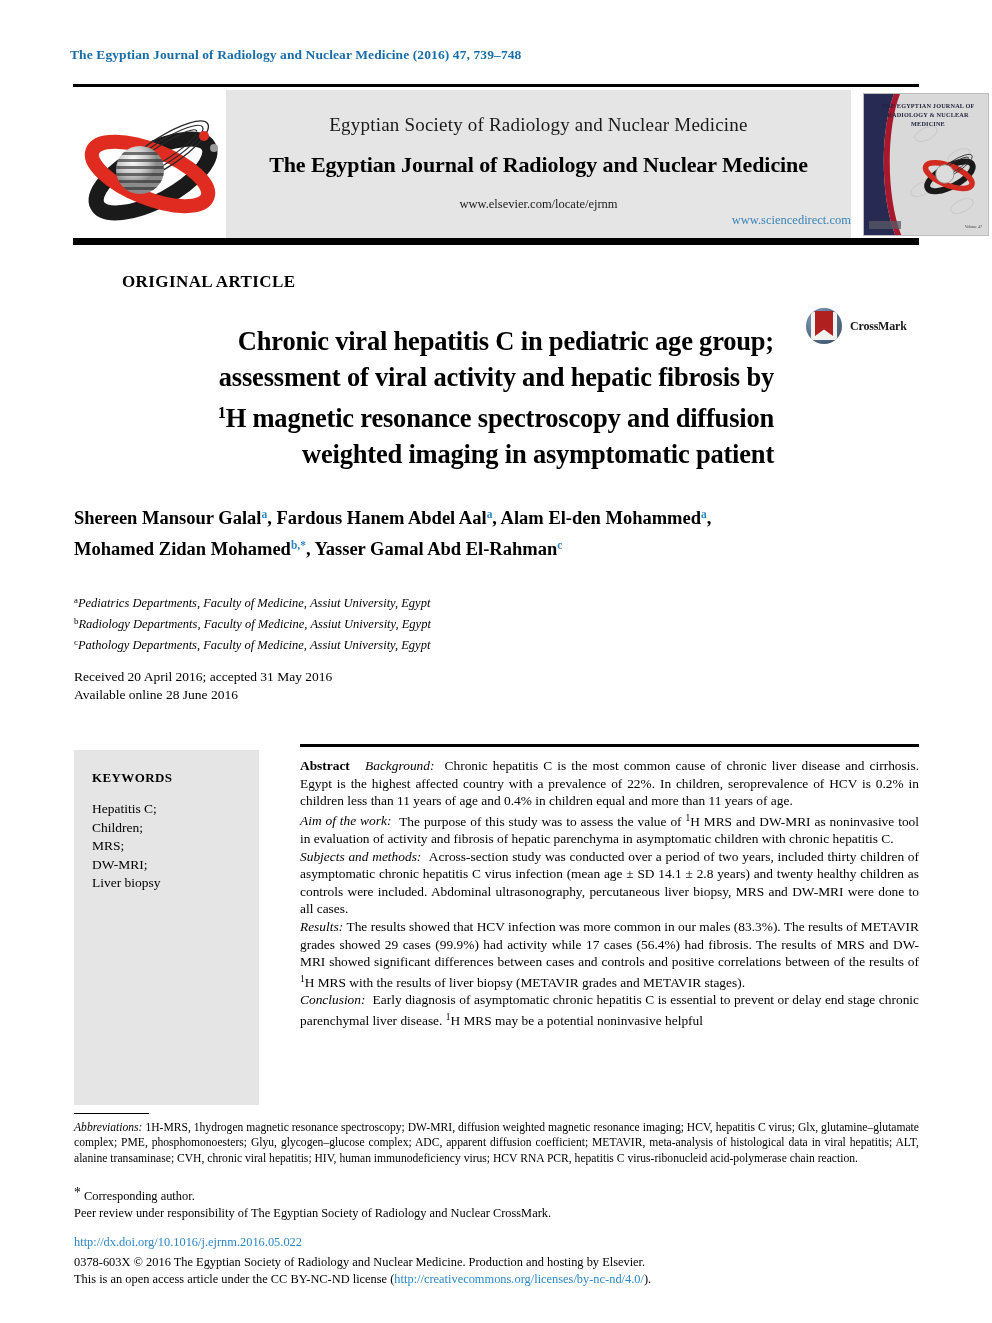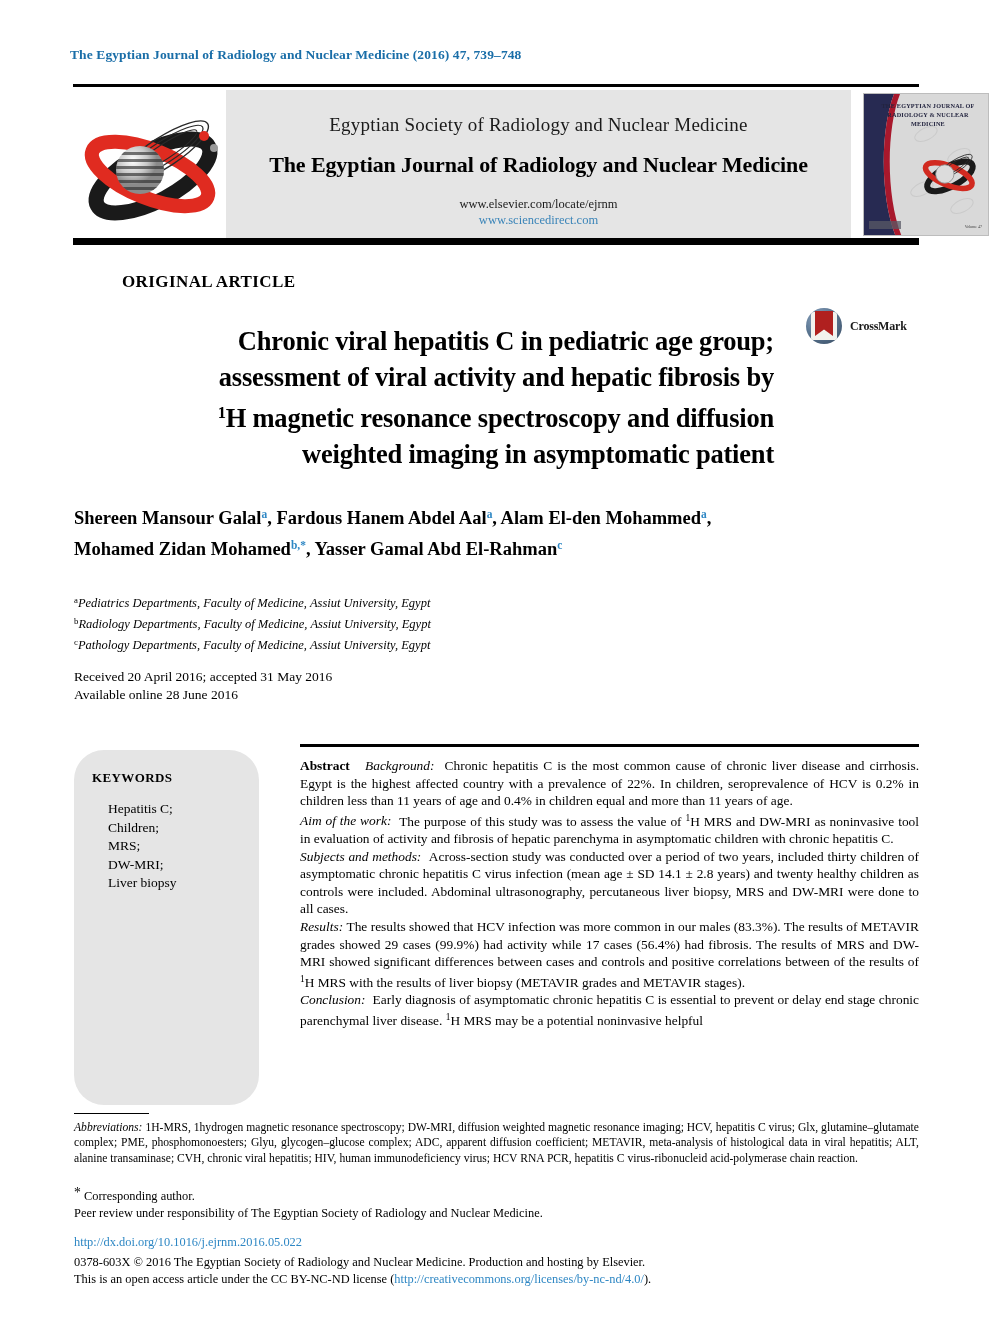--- a/index.html
+++ b/index.html
@@ -94,20 +94,21 @@
   }
   .banner .url-elsevier {
     margin-top: 19px;
     font-size: 12.5px;
     color: #1a1a1a;
   }
   .banner .url-sciencedirect {
     margin-top: 1px;
     font-size: 12.5px;
     color: #3a84b8;
+    text-align: right;
   }
 
   .cover-thumb {
     position: absolute;
     left: 790px;
     top: 3px;
     width: 126px;
     height: 143px;
     overflow: hidden;
     background: #d8d8d8;
@@ -249,37 +250,35 @@
   }
 
   
   .kw-box {
     position: absolute;
     left: 74px;
     top: 750px;
     width: 185px;
     height: 355px;
     background: #e5e5e5;
-    border-radius: 30px;
   }
   .kw-title {
     position: absolute;
     left: 18px;
     top: 20px;
     font-size: 13px;
     font-weight: bold;
     letter-spacing: 0.4px;
   }
   .kw-list {
     position: absolute;
     left: 18px;
     top: 50px;
     font-size: 13.5px;
     line-height: 18.5px;
-    margin-left: 16px;
   }
 
   .abstract-rule-top {
     position: absolute;
     left: 300px;
     top: 744px;
     width: 619px;
     height: 2.5px;
     background: #000;
   }
@@ -499,21 +498,21 @@
   <div class="abbrev">
     <span class="it">Abbreviations:</span>
     <span>1H-MRS, 1hydrogen magnetic resonance spectroscopy; DW-MRI, diffusion weighted magnetic resonance imaging; HCV, hepatitis C virus; Glx, glutamine–glutamate complex; PME, phosphomonoesters; Glyu, glycogen–glucose complex; ADC, apparent diffusion coefficient; METAVIR, meta-analysis of histological data in viral hepatitis; ALT, alanine transaminase; CVH, chronic viral hepatitis; HIV, human immunodeficiency virus; HCV RNA PCR, hepatitis C virus-ribonucleid acid-polymerase chain reaction.</span>
   </div>
 
   <div class="corresponding">
     <sup>*</sup>
     <span>Corresponding author.</span>
   </div>
 
-  <div class="peer-review">Peer review under responsibility of The Egyptian Society of Radiology and Nuclear Medicine.</div>
+  <div class="peer-review">Peer review under responsibility of The Egyptian Society of Radiology and Nuclear CrossMark.</div>
 
   <div class="doi-line">http://dx.doi.org/10.1016/j.ejrnm.2016.05.022</div>
 
   <div class="copyright">
     <div>0378-603X © 2016 The Egyptian Society of Radiology and Nuclear Medicine. Production and hosting by Elsevier.</div>
     <div><span>This is an open access article under the CC BY-NC-ND license (</span><span class="lic-link">http://creativecommons.org/licenses/by-nc-nd/4.0/</span><span>).</span></div>
   </div>
 
 </div>
 

